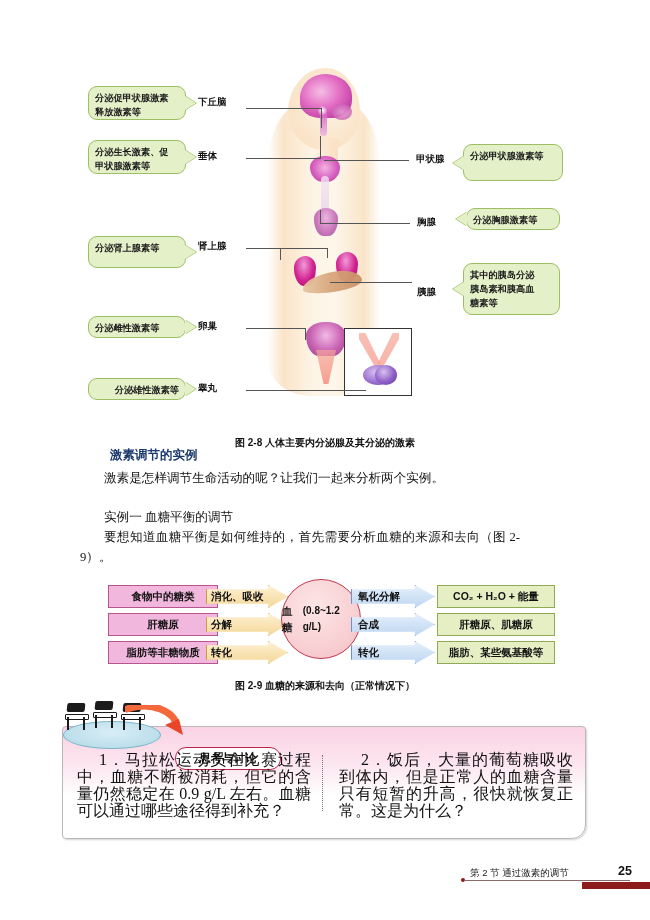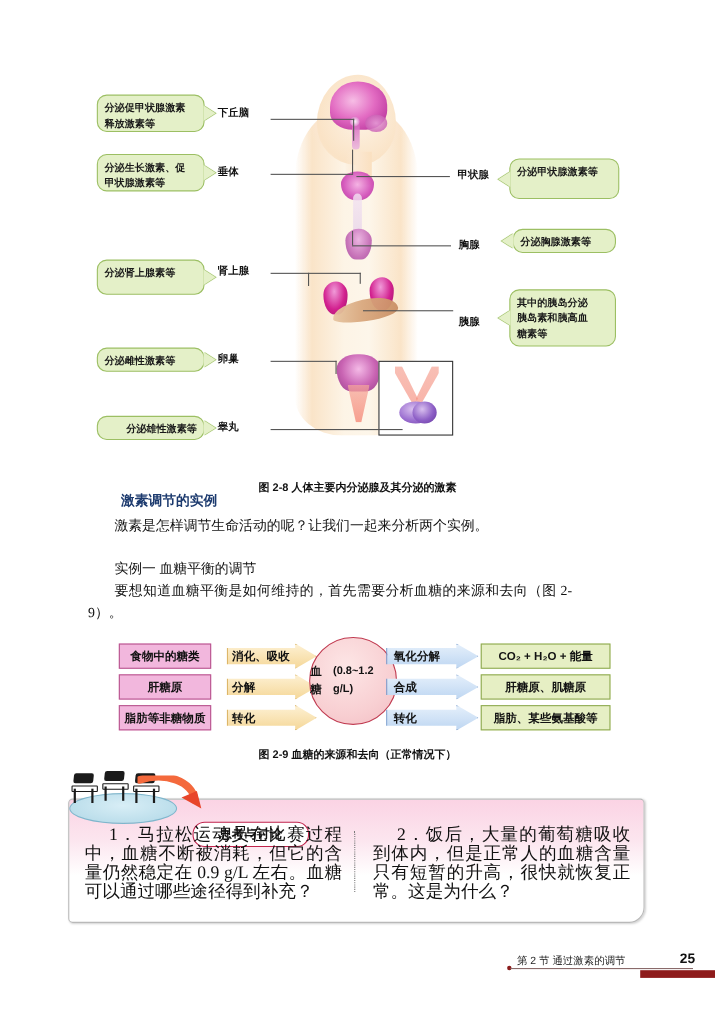--- a/index.html
+++ b/index.html
@@ -125,21 +125,21 @@
   .ind{text-indent:24px;display:block;}
 
   
   #fig29{position:absolute;left:0;top:578px;width:650px;height:96px;}
   .src-box,.dst-box{
     position:absolute;height:23px;box-sizing:border-box;
     font-family:"Liberation Sans","DejaVu Sans",sans-serif;
     font-size:10.5px;font-weight:bold;color:#111;
     display:flex;align-items:center;justify-content:center;
   }
-  .src-box{background:#f2b7dd;border:1px solid #b8558f;left:108px;width:84px;}
+  .src-box{background:#f2b7dd;border:1px solid #b8558f;left:108px;width:110px;}
   .dst-box{background:#e6efc4;border:1px solid #8faa52;left:437px;width:118px;}
   .arrow{
     position:absolute;height:23px;display:flex;align-items:center;
     font-family:"Liberation Sans","DejaVu Sans",sans-serif;
     font-size:10.5px;font-weight:bold;color:#111;box-sizing:border-box;
   }
   .arrow.lft{
     left:206px;width:82px;padding-left:4px;
     background:linear-gradient(180deg,#fdf0d2,#f5d89a);
     border:1px solid #cf9c33;

